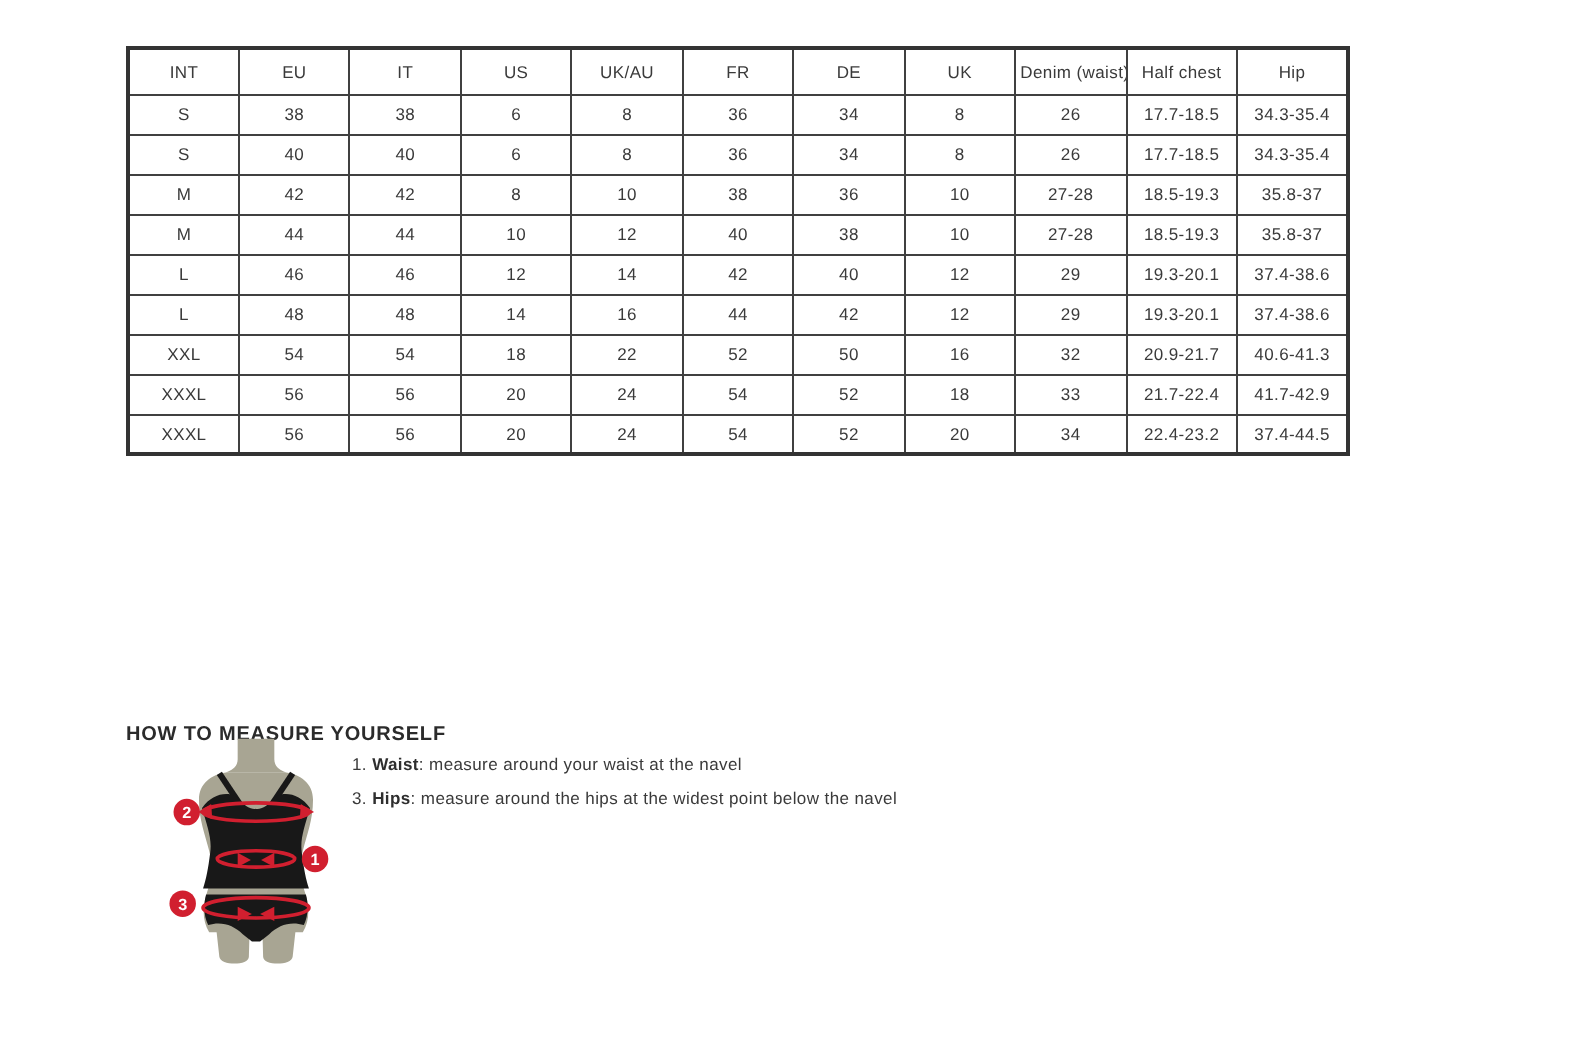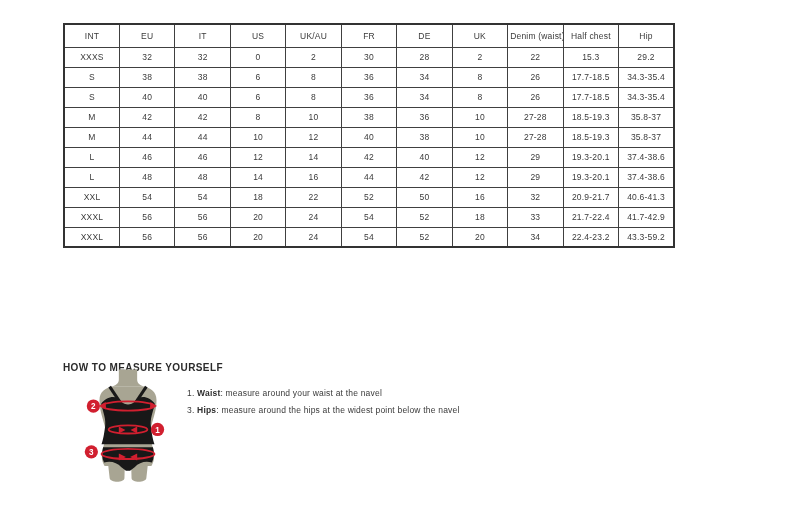--- a/index.html
+++ b/index.html
@@ -48,21 +48,21 @@
     margin-top: 12px;
   }
   .measure-figure {
     position: absolute;
     left: 72px; top: 368px;
     width: 112px; height: 128px;
   }
   .measure-steps {
     position: absolute;
     left: 172px; top: 373px;
-    margin: 15px; padding: 0;
+    margin: 4px; padding: 0;
     list-style: none;
     font-size: 8.5px;
     color: #3a3a3a;
   }
   .measure-steps li {
     margin: 0 0 7px 0;
     line-height: 10px;
     letter-spacing: 0.2px;
     white-space: nowrap;
   }
@@ -82,33 +82,20 @@
         <th>FR</th>
         <th>DE</th>
         <th>UK</th>
         <th>Denim (waist)</th>
         <th>Half chest</th>
         <th>Hip</th>
       </tr>
   </thead>
   <tbody>
       <tr>
-        <td>XXXS</td>
-        <td>32</td>
-        <td>32</td>
-        <td>0</td>
-        <td>2</td>
-        <td>30</td>
-        <td>28</td>
-        <td>2</td>
-        <td>22</td>
-        <td>15.3</td>
-        <td>29.2</td>
-      </tr>
-      <tr>
         <td>S</td>
         <td>38</td>
         <td>38</td>
         <td>6</td>
         <td>8</td>
         <td>36</td>
         <td>34</td>
         <td>8</td>
         <td>26</td>
         <td>17.7-18.5</td>
@@ -209,21 +196,21 @@
         <td>XXXL</td>
         <td>56</td>
         <td>56</td>
         <td>20</td>
         <td>24</td>
         <td>54</td>
         <td>52</td>
         <td>20</td>
         <td>34</td>
         <td>22.4-23.2</td>
-        <td>43.3-59.2</td>
+        <td>37.4-44.5</td>
       </tr>
     </tbody>
 </table>
 
 <div class="measure-title">HOW TO MEASURE YOURSELF</div>
 
 <svg class="measure-figure" viewBox="0 0 110 125" xmlns="http://www.w3.org/2000/svg">
 
   <g>
     <path fill="#a8a593" d="M46,1 h18 v10 c0,3.5 2.5,5.5 6,6.5 h-30 c3.5,-1 6,-3 6,-6.5 z"></path>

